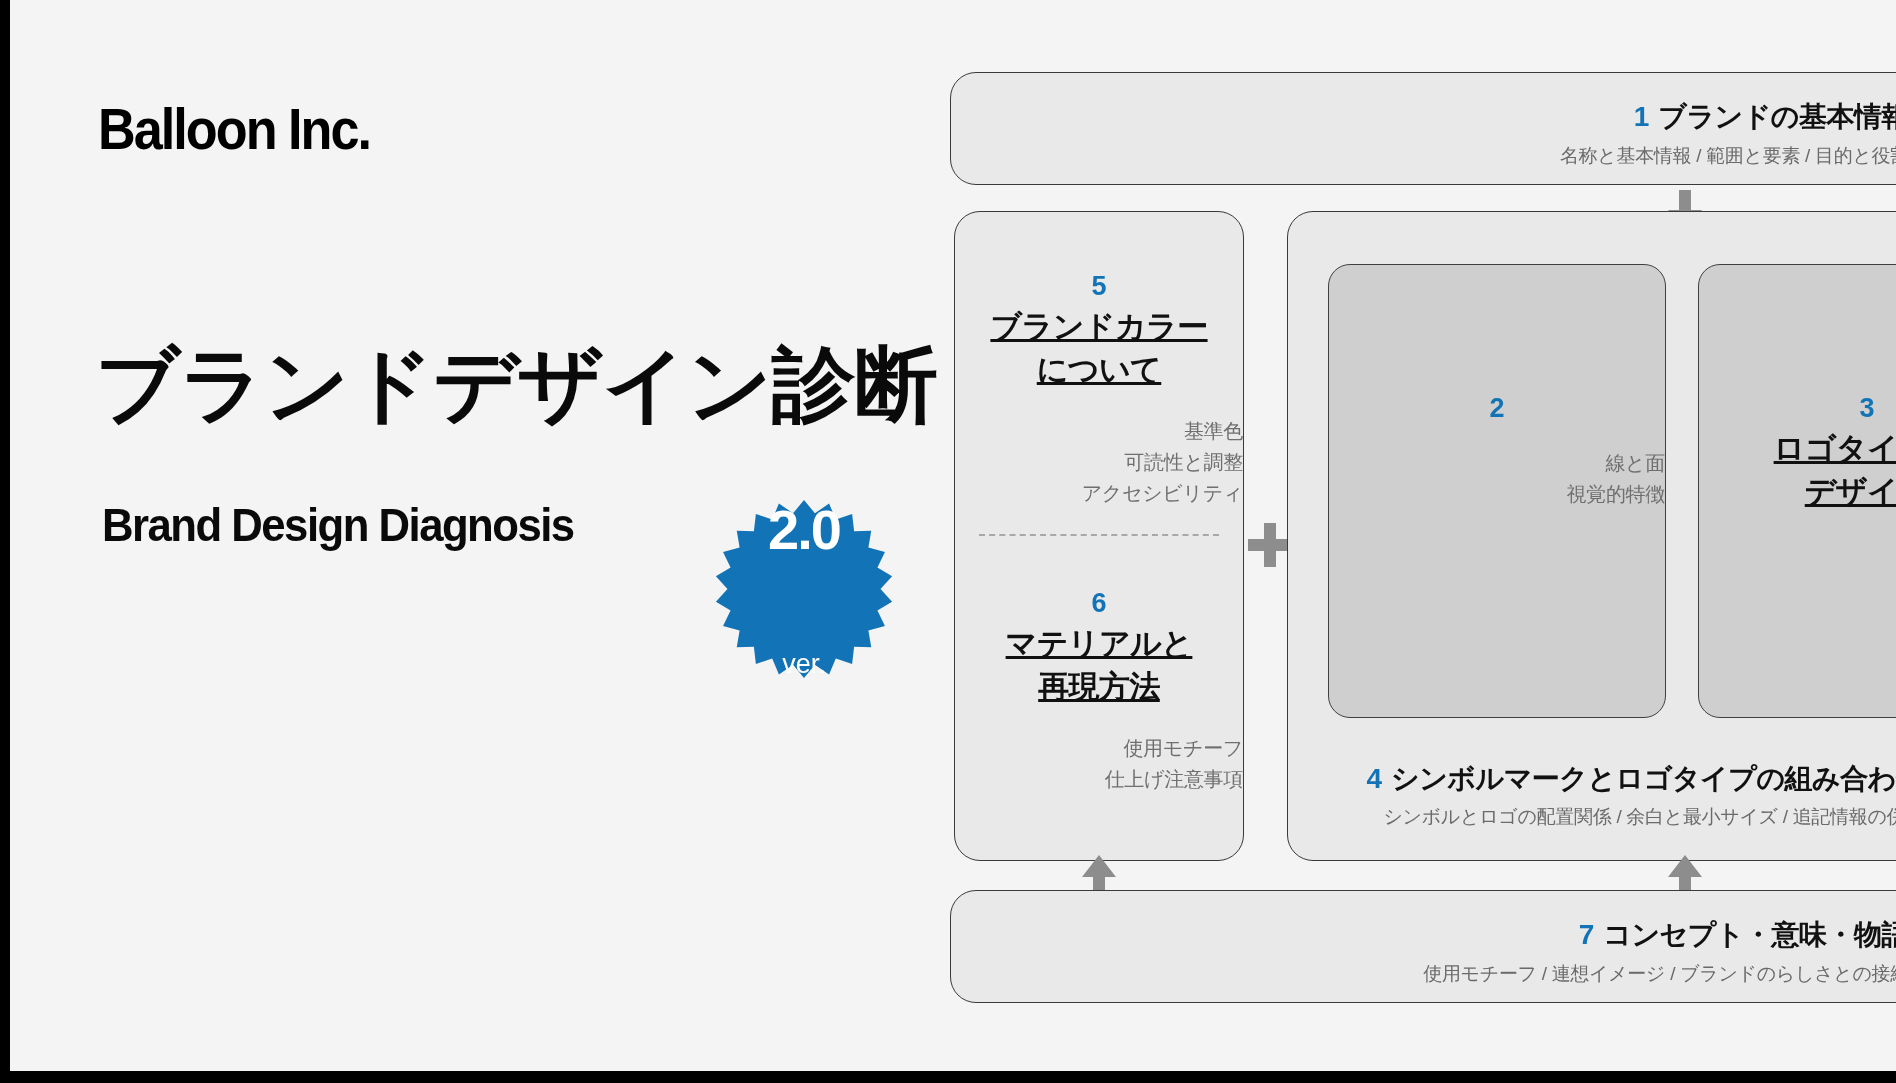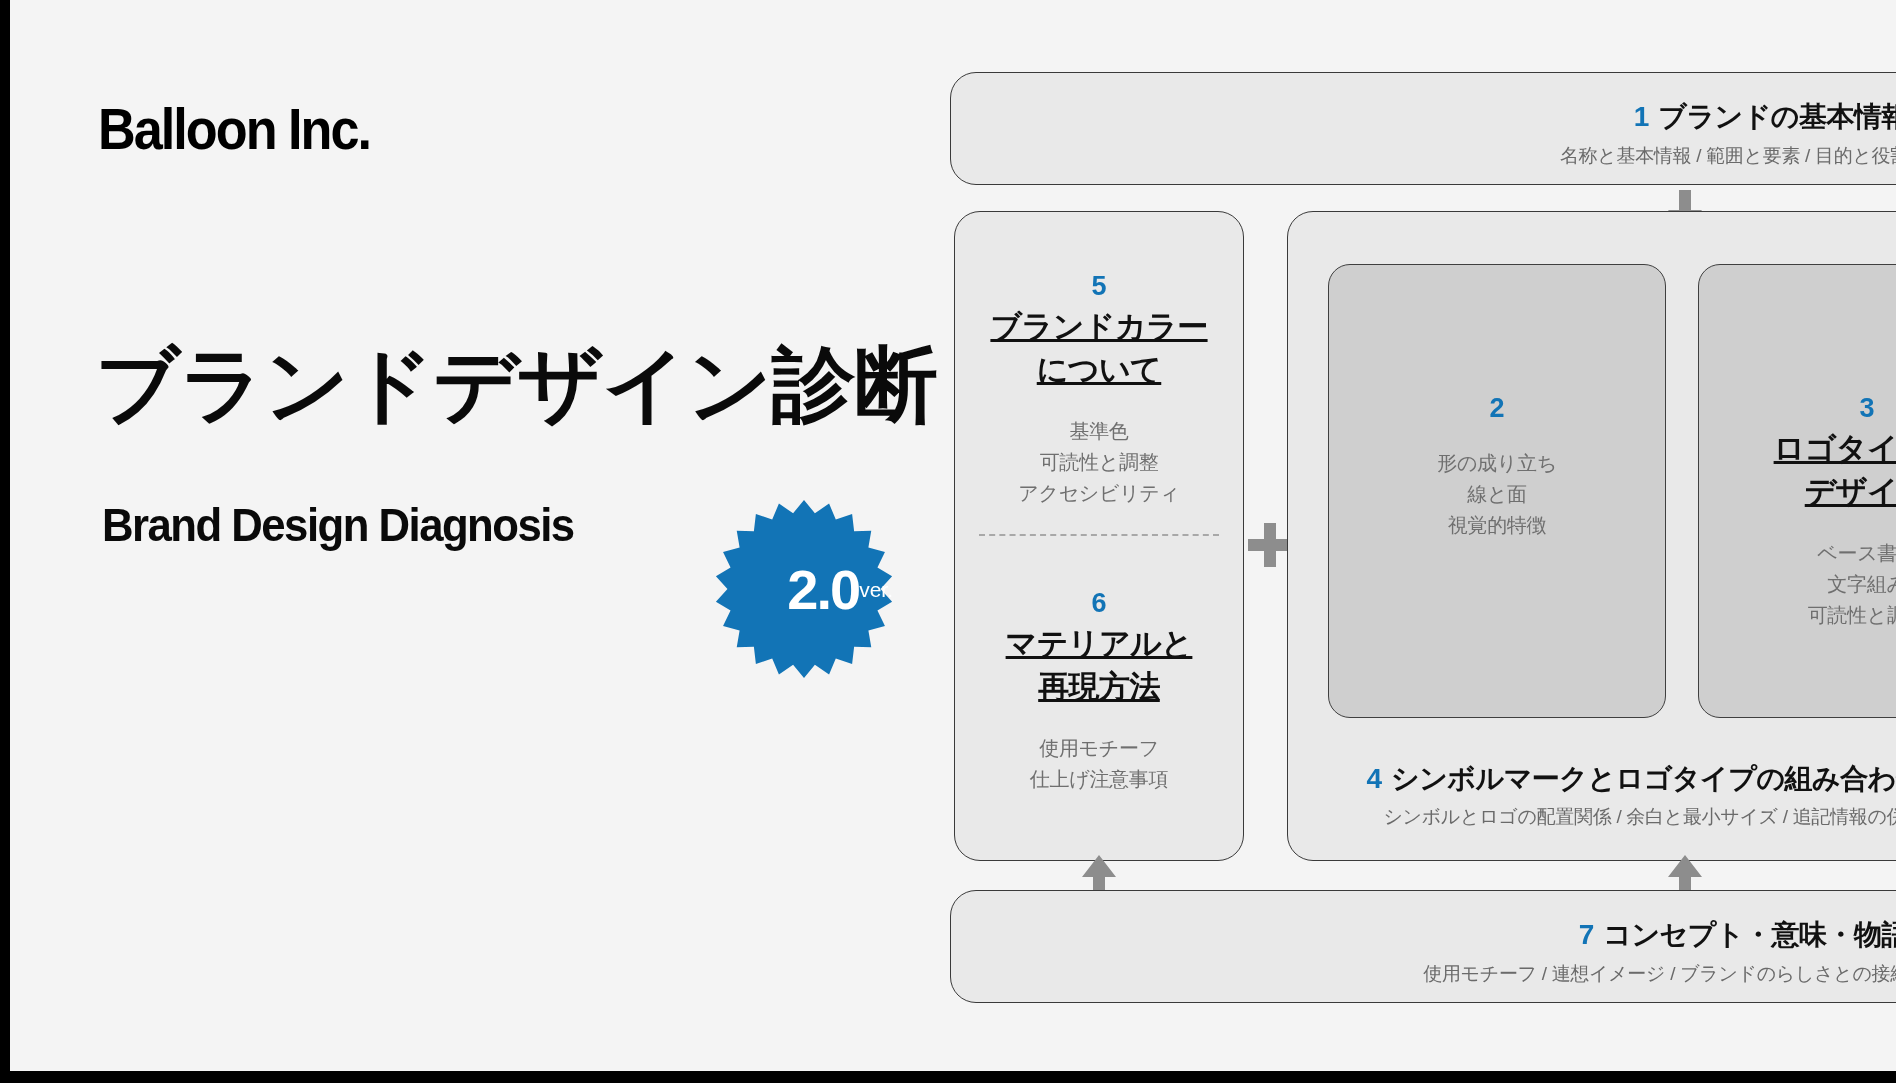--- a/index.html
+++ b/index.html
@@ -41,30 +41,30 @@
   }
 
   
   #version-badge {
     position:absolute; left:705px; top:500px;
     width:178px; height:178px;
   }
   #version-badge svg { position:absolute; inset:0; }
   #version-badge .badge-text {
     position:absolute; inset:0;
-    display:flex; 
-    align-items:center; justify-content:flex-end;
+    display:flex; flex-direction:column;
+    align-items:center; justify-content:space-between;
     color:#fff; line-height:1;
   }
   #version-badge .vnum {
     font-size:56px; font-weight:700; letter-spacing:-2px;
     margin-top:2px;
   }
   #version-badge .vlbl {
-    font-size:21px; font-weight:400; letter-spacing:0px;
+    font-size:27px; font-weight:400; letter-spacing:0px;
     margin-top:1px;
   }
 
   
   #diagram { position:absolute; left:0; top:0; width:1886px; height:1072px; }
 
   .panel {
     position:absolute;
     background:#e9e9e9;
     border:1.6px solid #3a3a3a;
@@ -105,20 +105,21 @@
     line-height:1.2; margin-bottom:4px;
   }
   .card-name {
     color:#111; font-weight:700; font-size:31px;
     line-height:1.38; letter-spacing:-0.6px;text-decoration:underline;
   }
   .card-items {
     color:#6f6f6f; font-size:20px; font-weight:400;
     line-height:1.55; letter-spacing:-0.3px;
     margin-top:24px;
+    text-align:right;
   }
 
   .dashed-div {
     position:absolute;
     border-top:2px dashed #a8a8a8;
   }
 
   .arrow { position:absolute; }
   .plus  { position:absolute; }
 </style>
@@ -192,21 +193,20 @@
         <polygon fill="#8d8d8d" points="16,0 28,0 28,16 44,16 44,28 28,28 28,44 16,44 16,28 0,28 0,16 16,16"></polygon>
       </svg>
     </div>
 
     <div class="panel" style="left:1277px; top:211px; width:663px; height:650px;">
 
       <div class="panel inner-card" style="left:40px; top:52px; width:338px; height:454px;">
         <div class="card-body" style="top:127px;">
           <div class="card-num">2</div>
           <div class="card-items">
-            <div>形の成り立ち</div>
             <div>線と面</div>
             <div>視覚的特徴</div>
           </div>
         </div>
       </div>
 
       <div class="panel inner-card" style="left:410px; top:52px; width:338px; height:454px;">
         <div class="card-body" style="top:127px;">
           <div class="card-num">3</div>
           <div class="card-name">

